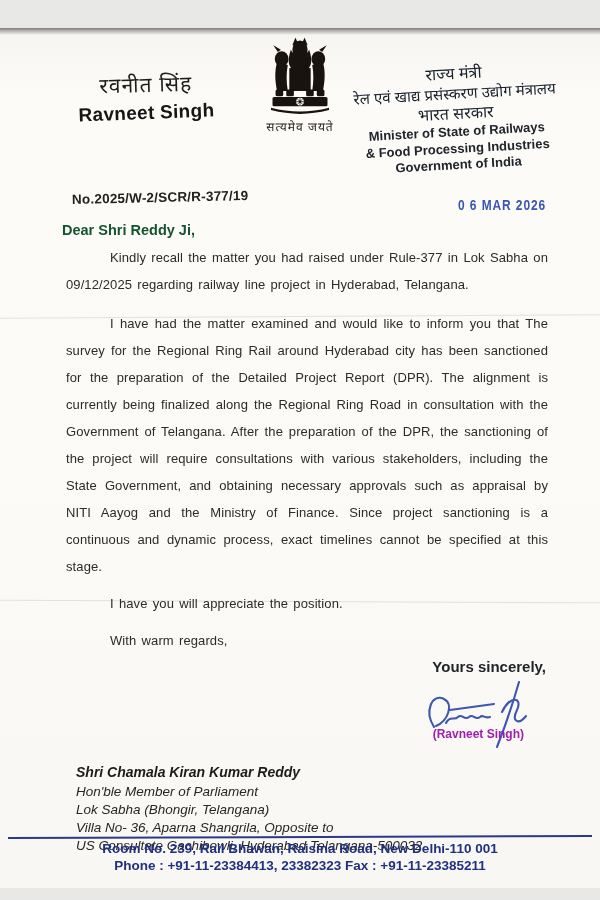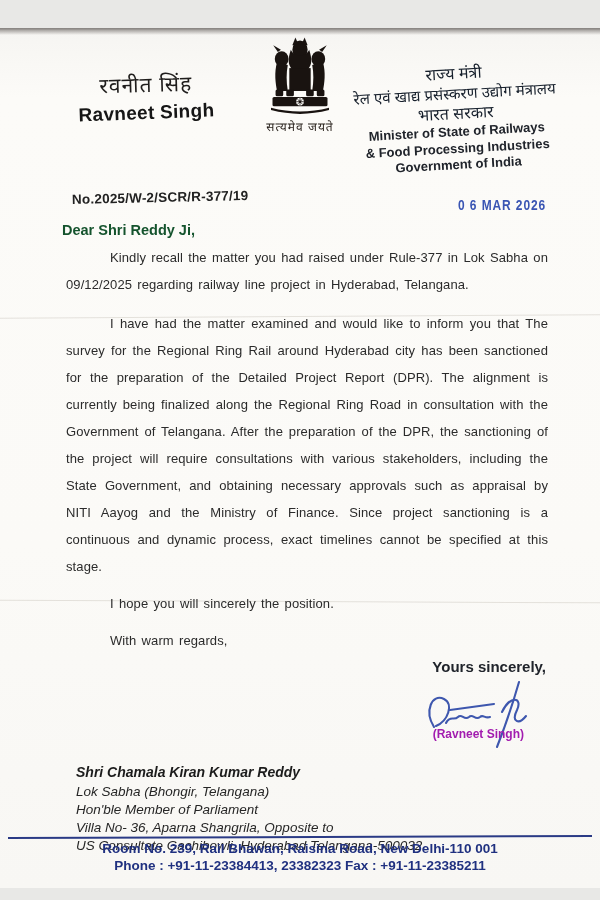--- a/index.html
+++ b/index.html
@@ -111,42 +111,42 @@
   <div class="en">Government of India</div>
 </div>
 
 <div class="refno">No.2025/W-2/SCR/R-377/19</div>
 <div class="stamp">0 6 MAR 2026</div>
 <div class="salutation">Dear Shri Reddy Ji,</div>
 
 <div class="flow">
   <p class="p1">Kindly recall the matter you had raised under Rule-377 in Lok Sabha on 09/12/2025 regarding railway line project in Hyderabad, Telangana.</p>
   <p class="p2">I have had the matter examined and would like to inform you that The survey for the Regional Ring Rail around Hyderabad city has been sanctioned for the preparation of the Detailed Project Report (DPR). The alignment is currently being finalized along the Regional Ring Road in consultation with the Government of Telangana. After the preparation of the DPR, the sanctioning of the project will require consultations with various stakeholders, including the State Government, and obtaining necessary approvals such as appraisal by NITI Aayog and the Ministry of Finance. Since project sanctioning is a continuous and dynamic process, exact timelines cannot be specified at this stage.</p>
-  <p class="p3">I hope you will sincerely the position.</p>
+  <p class="p3">I have you will appreciate the position.</p>
   <p class="regards">With warm regards,</p>
 
   <div class="sincerely">Yours sincerely,</div>
 
   <div class="sigblock">
     <svg width="122" height="70" viewBox="0 0 122 70" aria-hidden="true">
       <g fill="none" stroke="#2f4aa8" stroke-width="2.1" stroke-linecap="round" opacity=".92">
         <path d="M12,48 C2,32 10,14 22,20 C32,25 26,42 14,47"></path>
         <path d="M24,44 C28,36 32,42 36,38 C40,34 42,42 47,38 C51,34 53,42 58,38 C61,35 63,40 68,38"></path>
         <path d="M28,31 L72,25"></path>
         <path d="M97,3 C91,24 84,45 75,68"></path>
         <path d="M80,33 C88,16 101,18 95,31 C89,43 97,46 104,37"></path>
       </g>
     </svg>
     <div class="signer">(Ravneet Singh)</div>
   </div>
 
   <div class="addressee">
     <div class="nm">Shri Chamala Kiran Kumar Reddy</div>
+    <div>Hon'ble Member of Parliament</div>
     <div>Lok Sabha (Bhongir, Telangana)</div>
-    <div>Hon'ble Member of Parliament</div>
     <div>Villa No- 36, Aparna Shangrila, Opposite to</div>
     <div>US Consultate Gachibowli, Hyderabad Telangana-500032.</div>
   </div>
 </div>
 
 <div class="footer-rule"></div>
 <div class="footer">
   <div class="l1">Room No. 239, Rail Bhawan, Raisina Road, New Delhi-110 001</div>
   <div class="l2">Phone : +91-11-23384413, 23382323 Fax : +91-11-23385211</div>
 </div>

